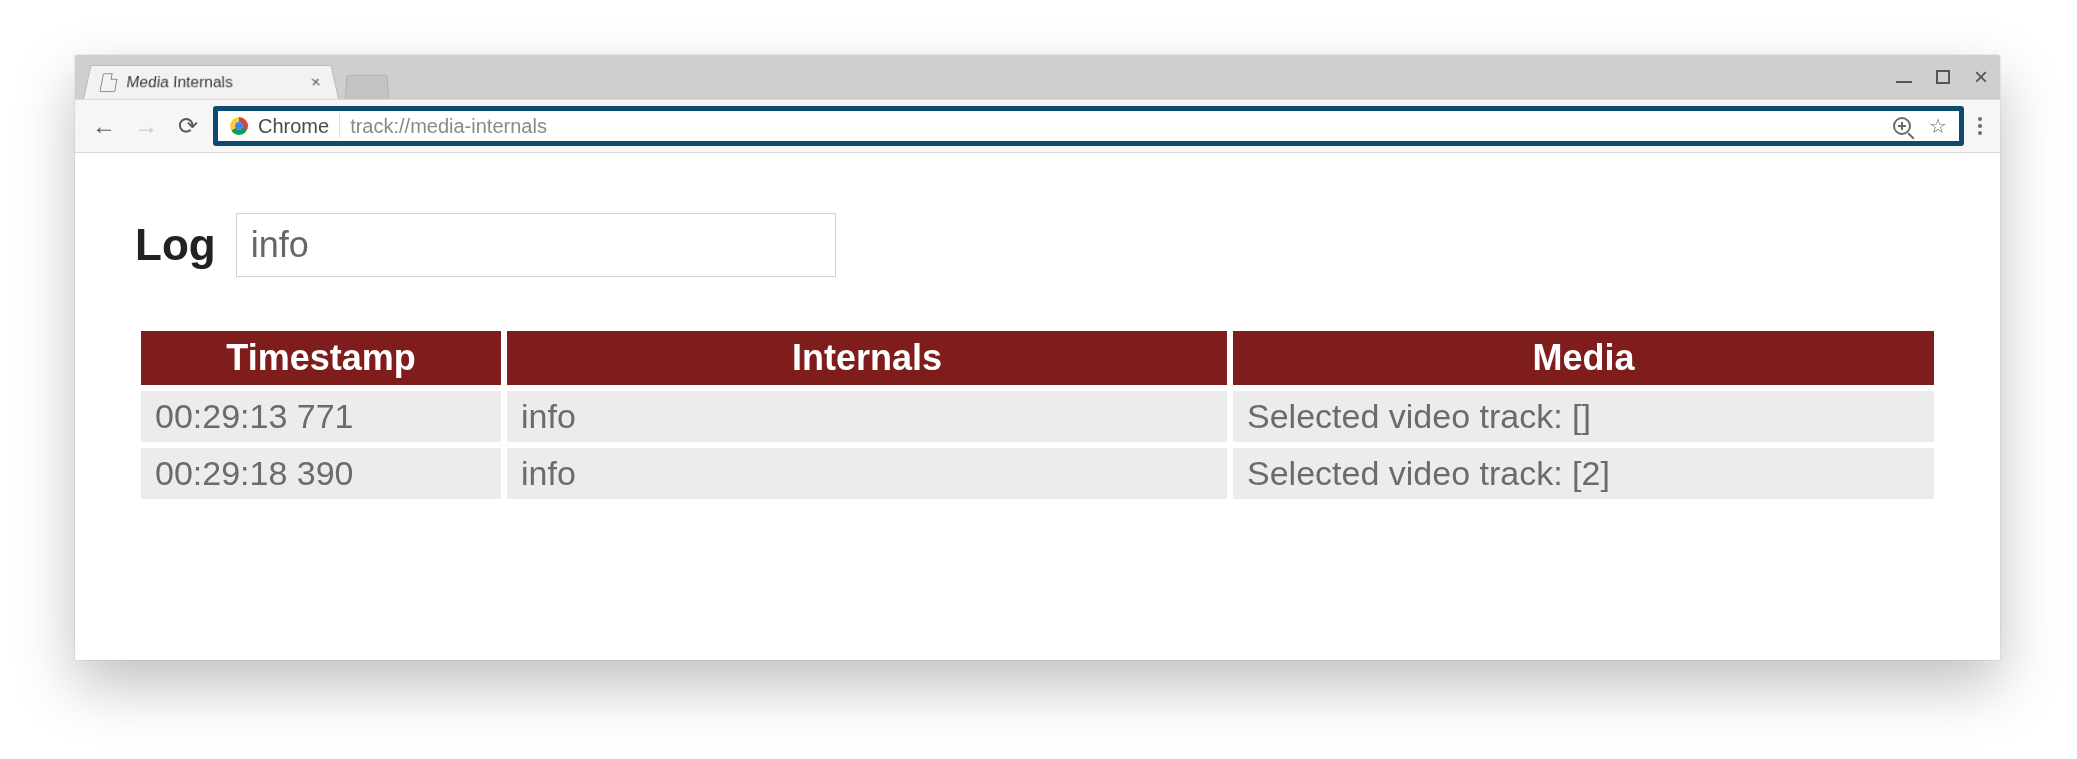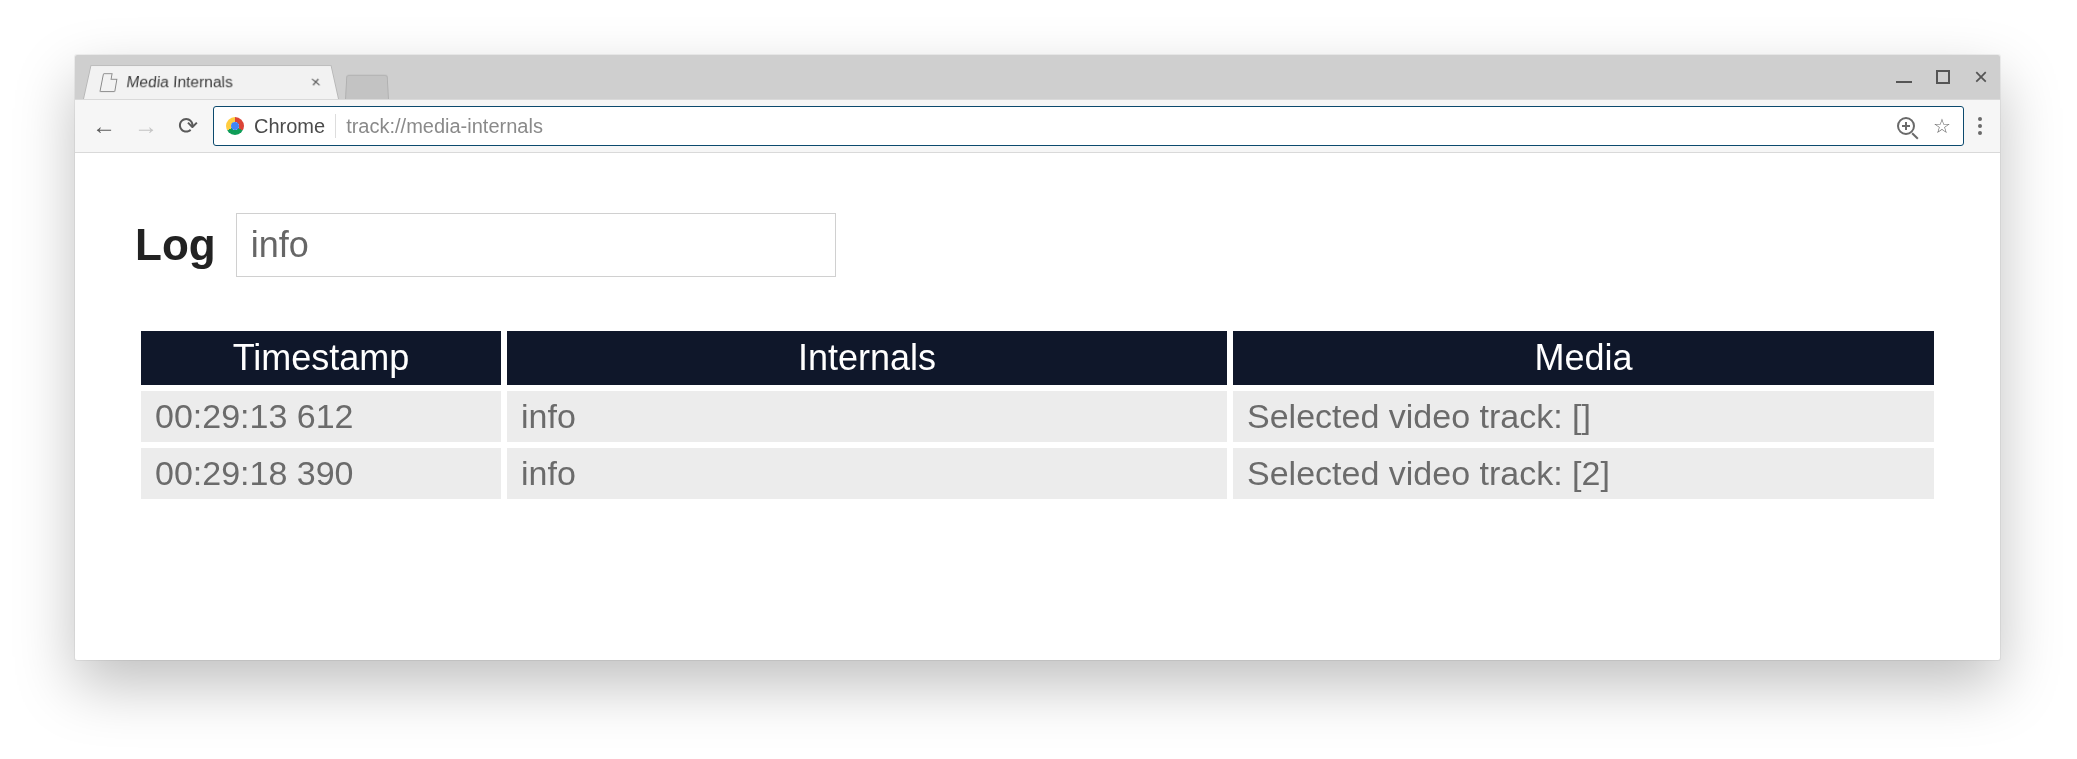--- a/index.html
+++ b/index.html
@@ -110,21 +110,21 @@
     text-align: center;
     font-size: 24px;
     color: #5a5a5a;
     cursor: pointer;
   }
   .nav-btn.disabled { color: #c5c5c5; }
   .omnibox {
     flex: 1;
     height: 40px;
     background: #fff;
-    border: 1px solid #0c4a6e;
+    border: 5px solid #0c4a6e;
     border-radius: 3px;
     display: flex;
     align-items: center;
     padding: 4px 12px;
     gap: 10px;
     font-size: 20px;
   }
   .omni-icon {
     width: 18px; height: 18px; border-radius: 50%;
     background:
@@ -188,23 +188,23 @@
     font-family: inherit;
   }
 
   table.log-table {
     width: 100%;
     border-collapse: separate;
     border-spacing: 6px;
     table-layout: fixed;
   }
   .log-table th {
-    background: #0f172a;
+    background: #7f1d1d;
     color: #fff;
-    font-weight: 400;
+    font-weight: 700;
     font-size: 36px;
     padding: 6px 24px;
     text-align: center;
   }
   .log-table td {
     background: #ececec;
     color: #6b6b6b;
     font-size: 34px;
     padding: 6px 14px;
   }
@@ -267,21 +267,21 @@
       </colgroup>
       <thead>
         <tr>
           <th>Timestamp</th>
           <th>Internals</th>
           <th>Media</th>
         </tr>
       </thead>
       <tbody>
         <tr>
-          <td>00:29:13 612</td>
+          <td>00:29:13 771</td>
           <td>info</td>
           <td>Selected video track: []</td>
         </tr>
         <tr>
           <td>00:29:18 390</td>
           <td>info</td>
           <td>Selected video track: [2]</td>
         </tr>
       </tbody>
     </table>

